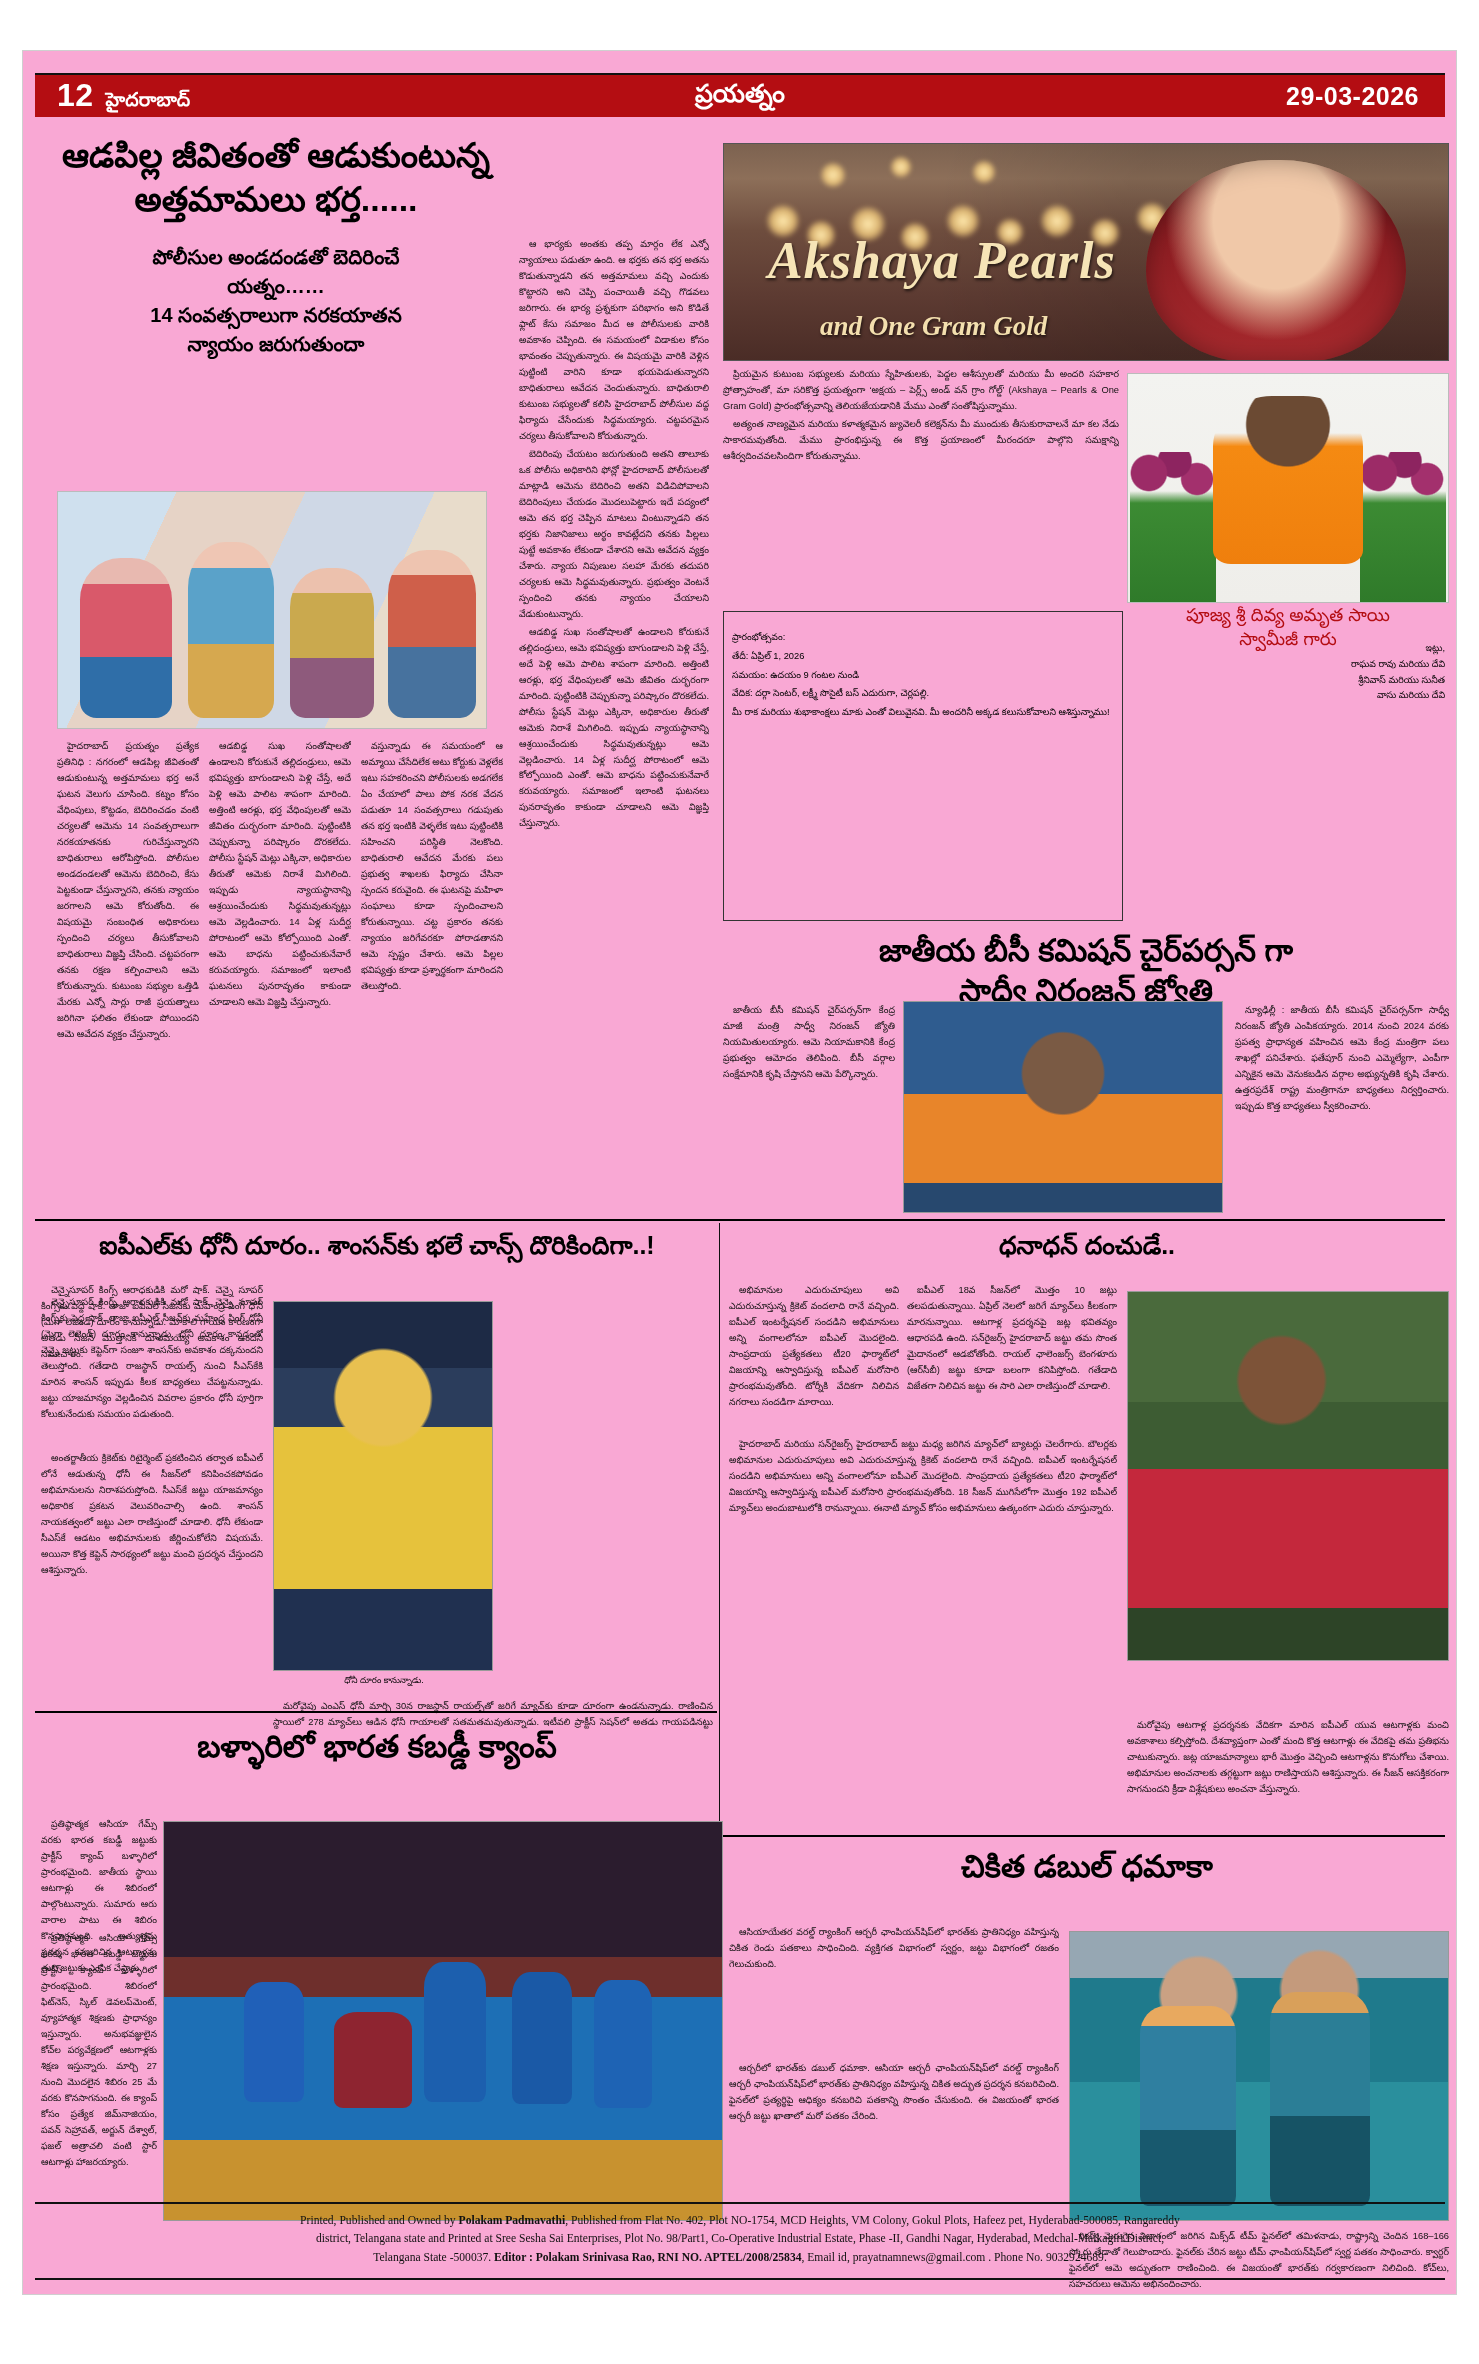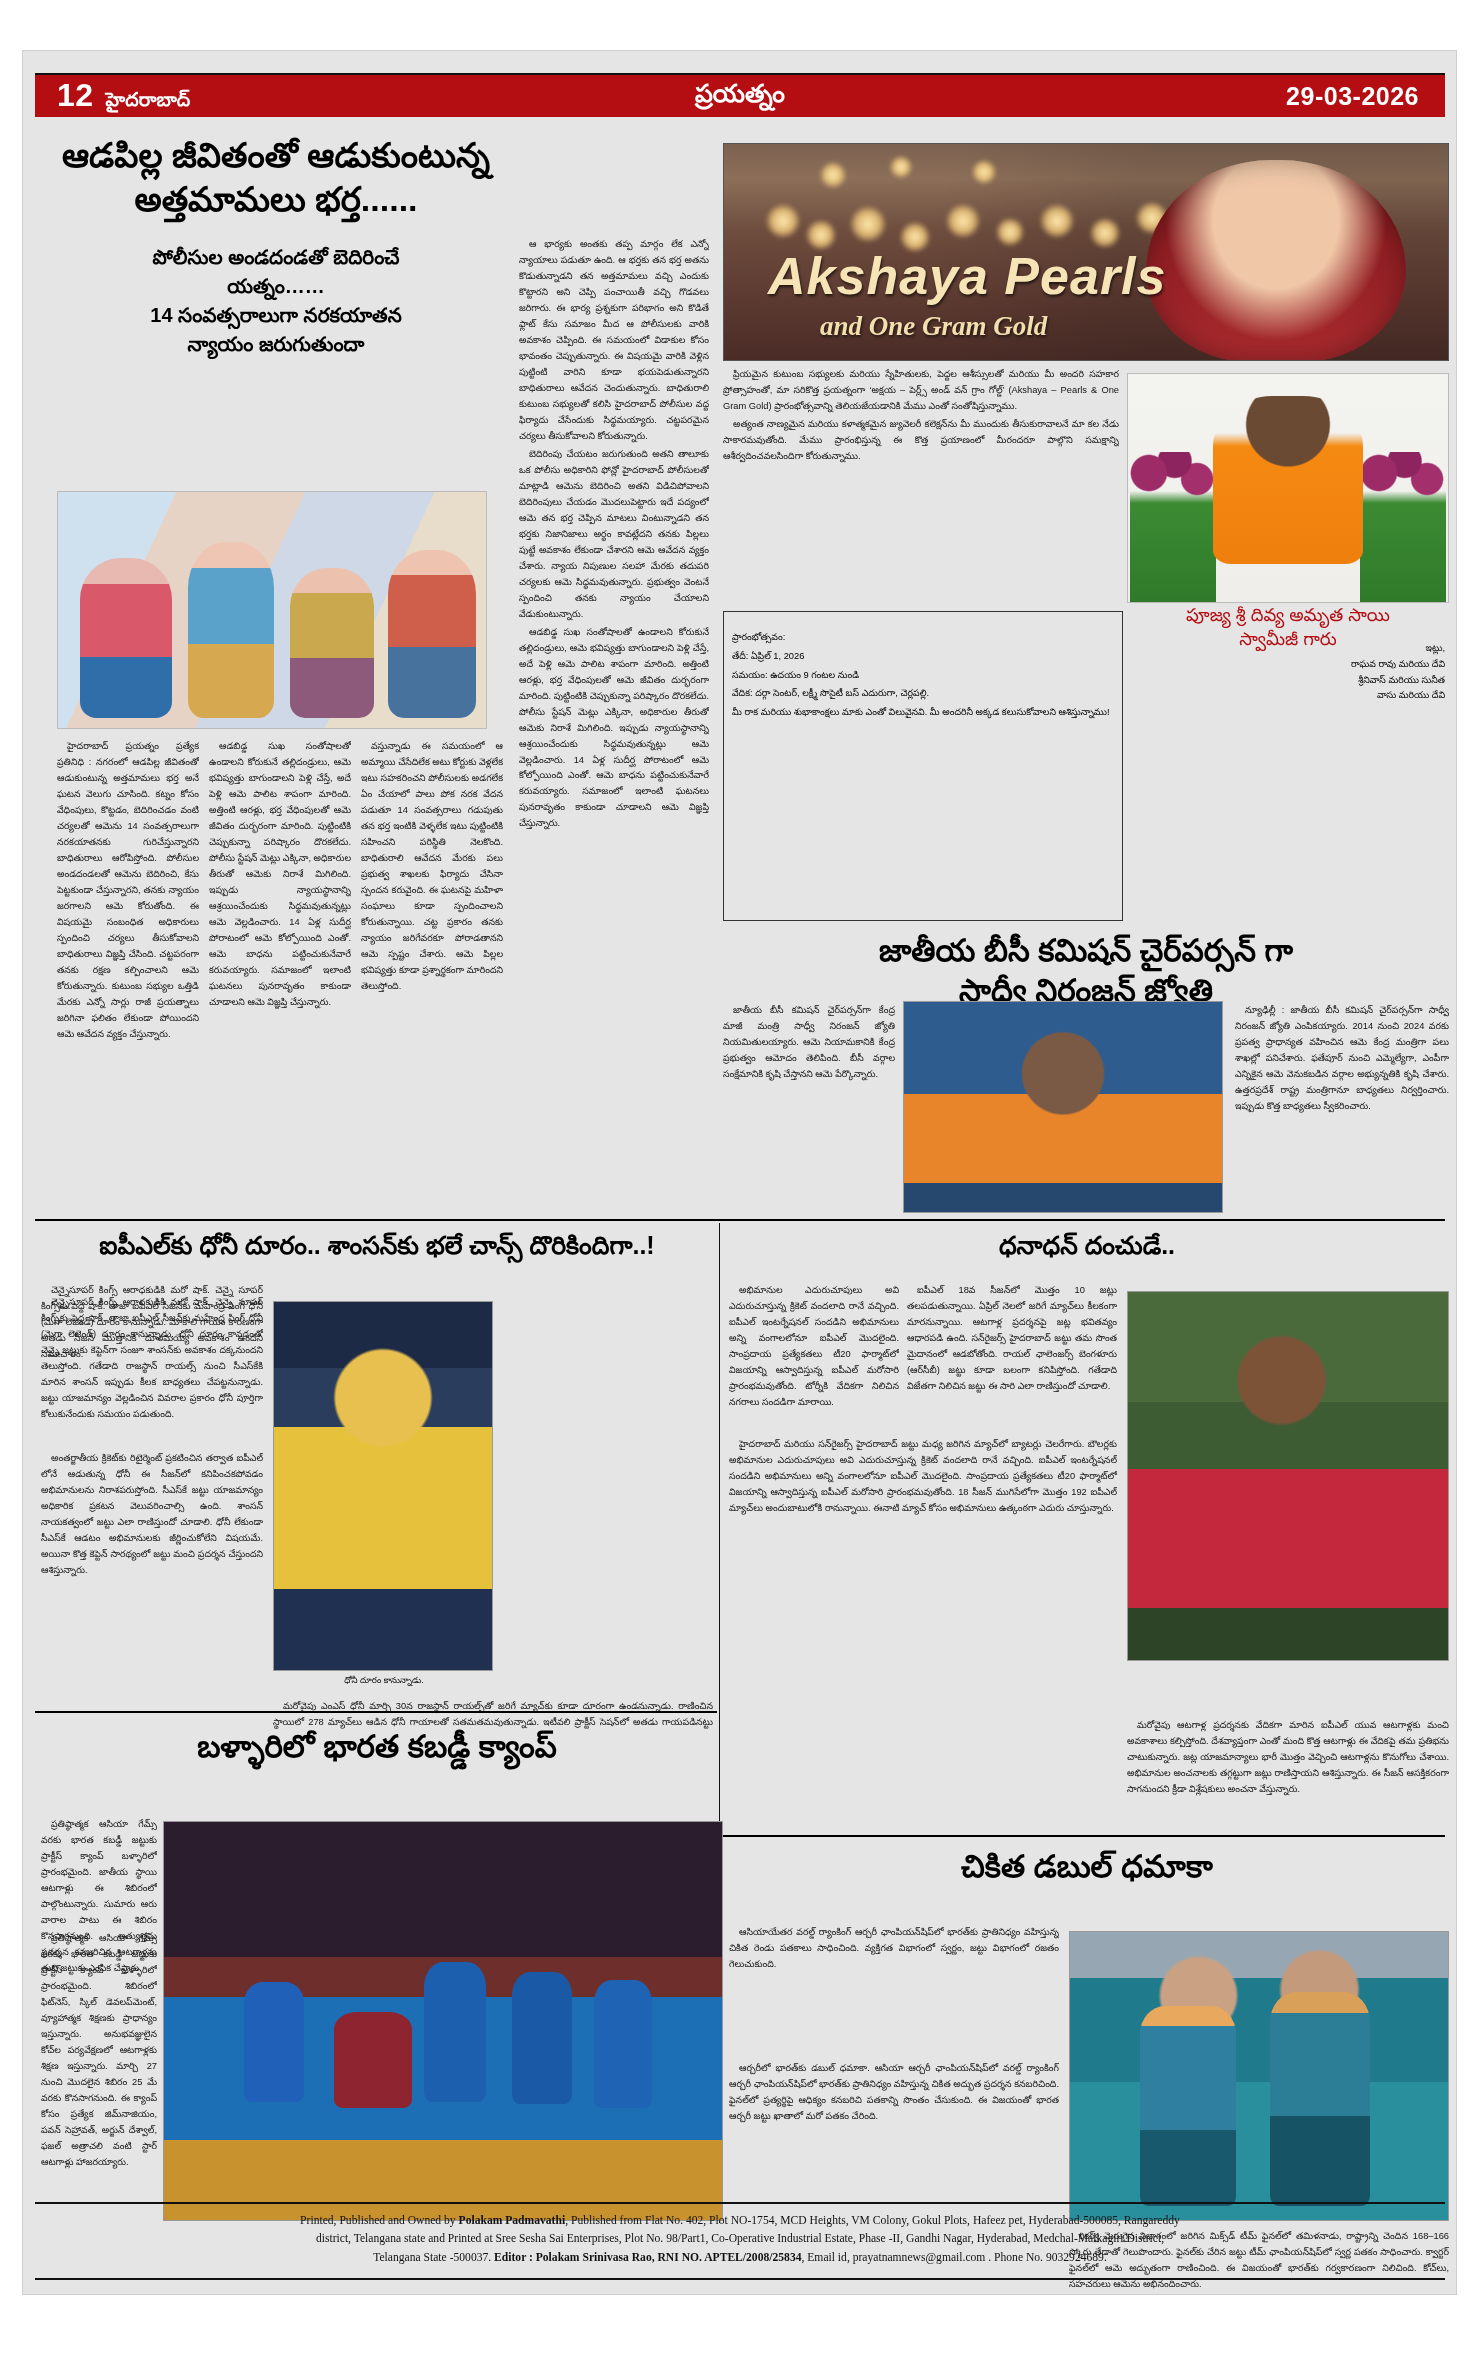--- a/index.html
+++ b/index.html
@@ -13,21 +13,21 @@
     position: relative;
     background: #ffffff;
     overflow: hidden;
   }
   .sheet {
     position: absolute;
     left: 22px; top: 50px;
     width: 1435px;
     height: 2245px;
     border: 1px solid #cfcfcf;
-    background: #e5e5e5;
+    background: #f9a8d4;
   }
 
   
   .masthead {
     position: absolute;
     left: 12px; top: 22px;
     width: 1410px; height: 44px;
     background: #b40d12;
     display: flex;
     align-items: center;
@@ -100,22 +100,22 @@
   }
   .ad-pearls .bride {
     position: absolute; right: 42px; top: 16px; width: 260px; height: 202px;
     border-radius: 48% 48% 40% 40% / 55% 55% 45% 45%;
     background:
       radial-gradient(ellipse at 50% 30%, #f0c8a8 0 34%, rgba(240,200,168,0) 60%),
       linear-gradient(180deg, #6d1418 0%, #8d1d22 40%, #a82a2e 100%);
     box-shadow: inset 0 0 24px rgba(0,0,0,.35);
   }
   .ad-pearls .brand1 {
-    position: absolute; left: 44px; bottom: 54px;
-    font-family: Liberation Sans, sans-serif;
+    position: absolute; left: 44px; bottom: 70px;
+    font-family: Liberation Serif, serif;
     font-size: 52px; font-weight: 700; font-style: italic;
     color: #f6e4b6; letter-spacing: 1px;
     text-shadow: 1px 2px 3px rgba(0,0,0,.65);
   }
   .ad-pearls .brand2 {
     position: absolute; left: 96px; bottom: 18px;
     font-family: "Liberation Serif", serif;
     font-size: 27px; font-style: italic; font-weight: 700;
     color: #f3dfae; text-shadow: 1px 2px 3px rgba(0,0,0,.6);
   }

